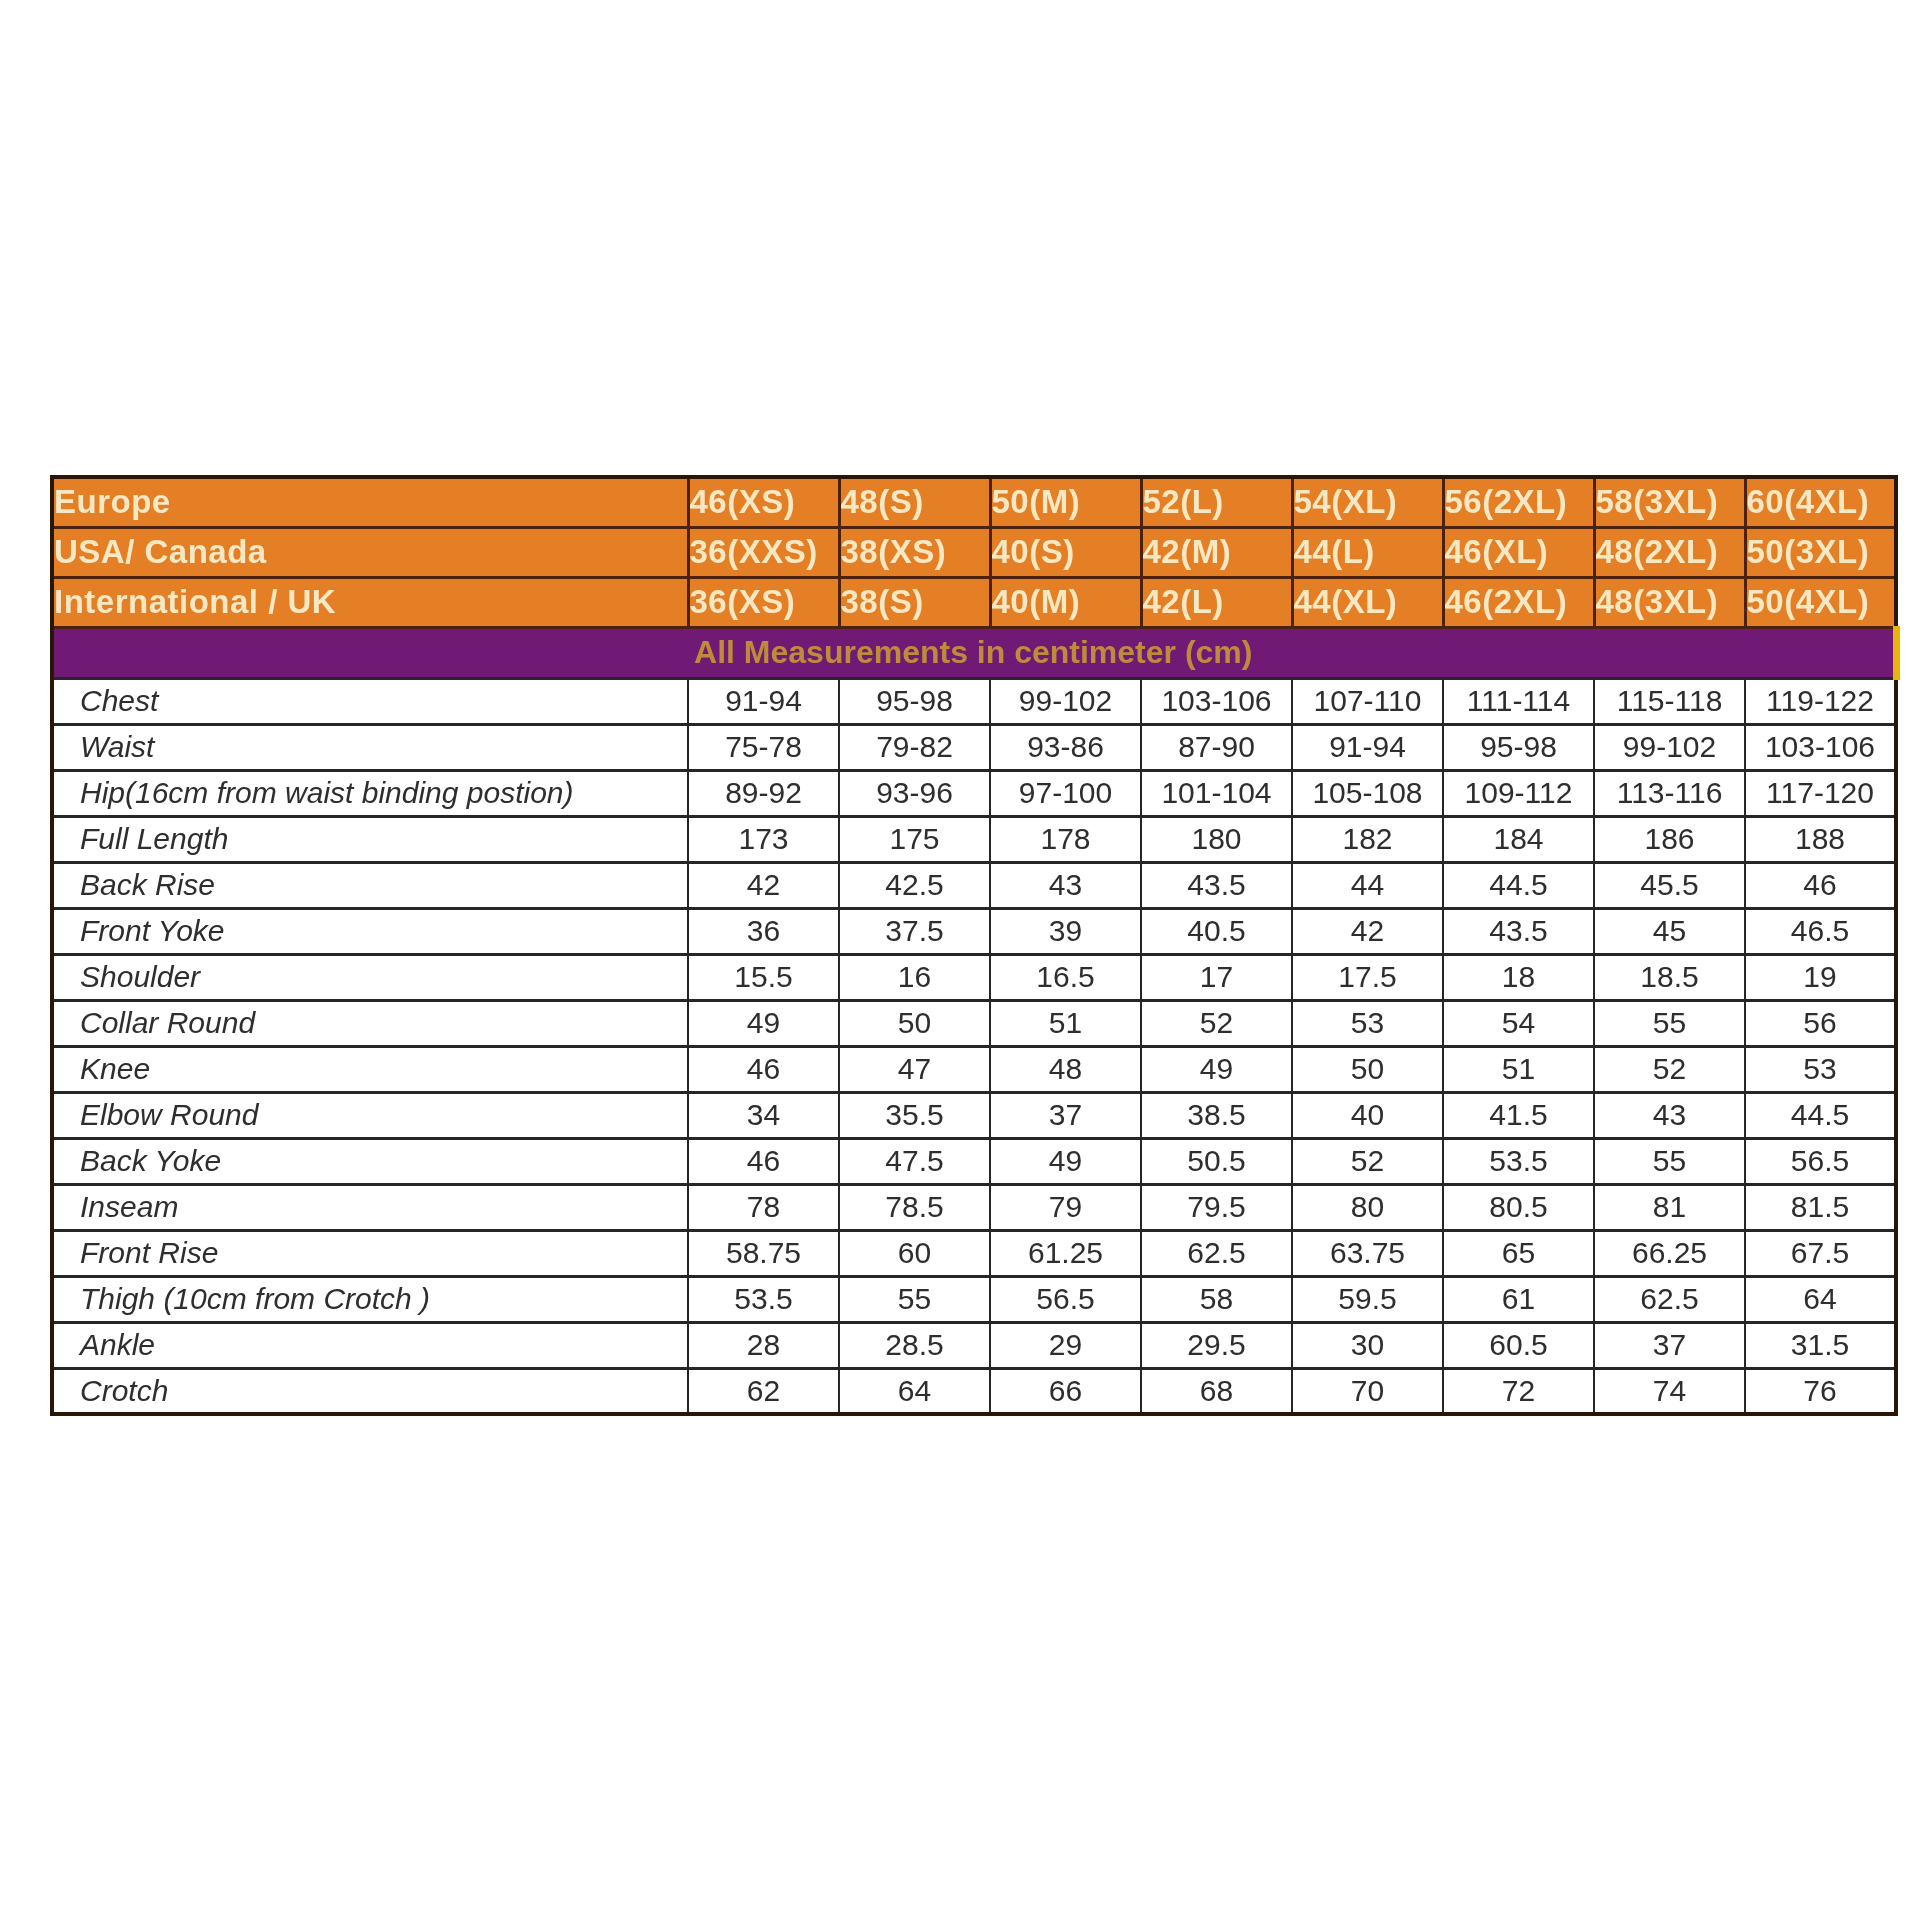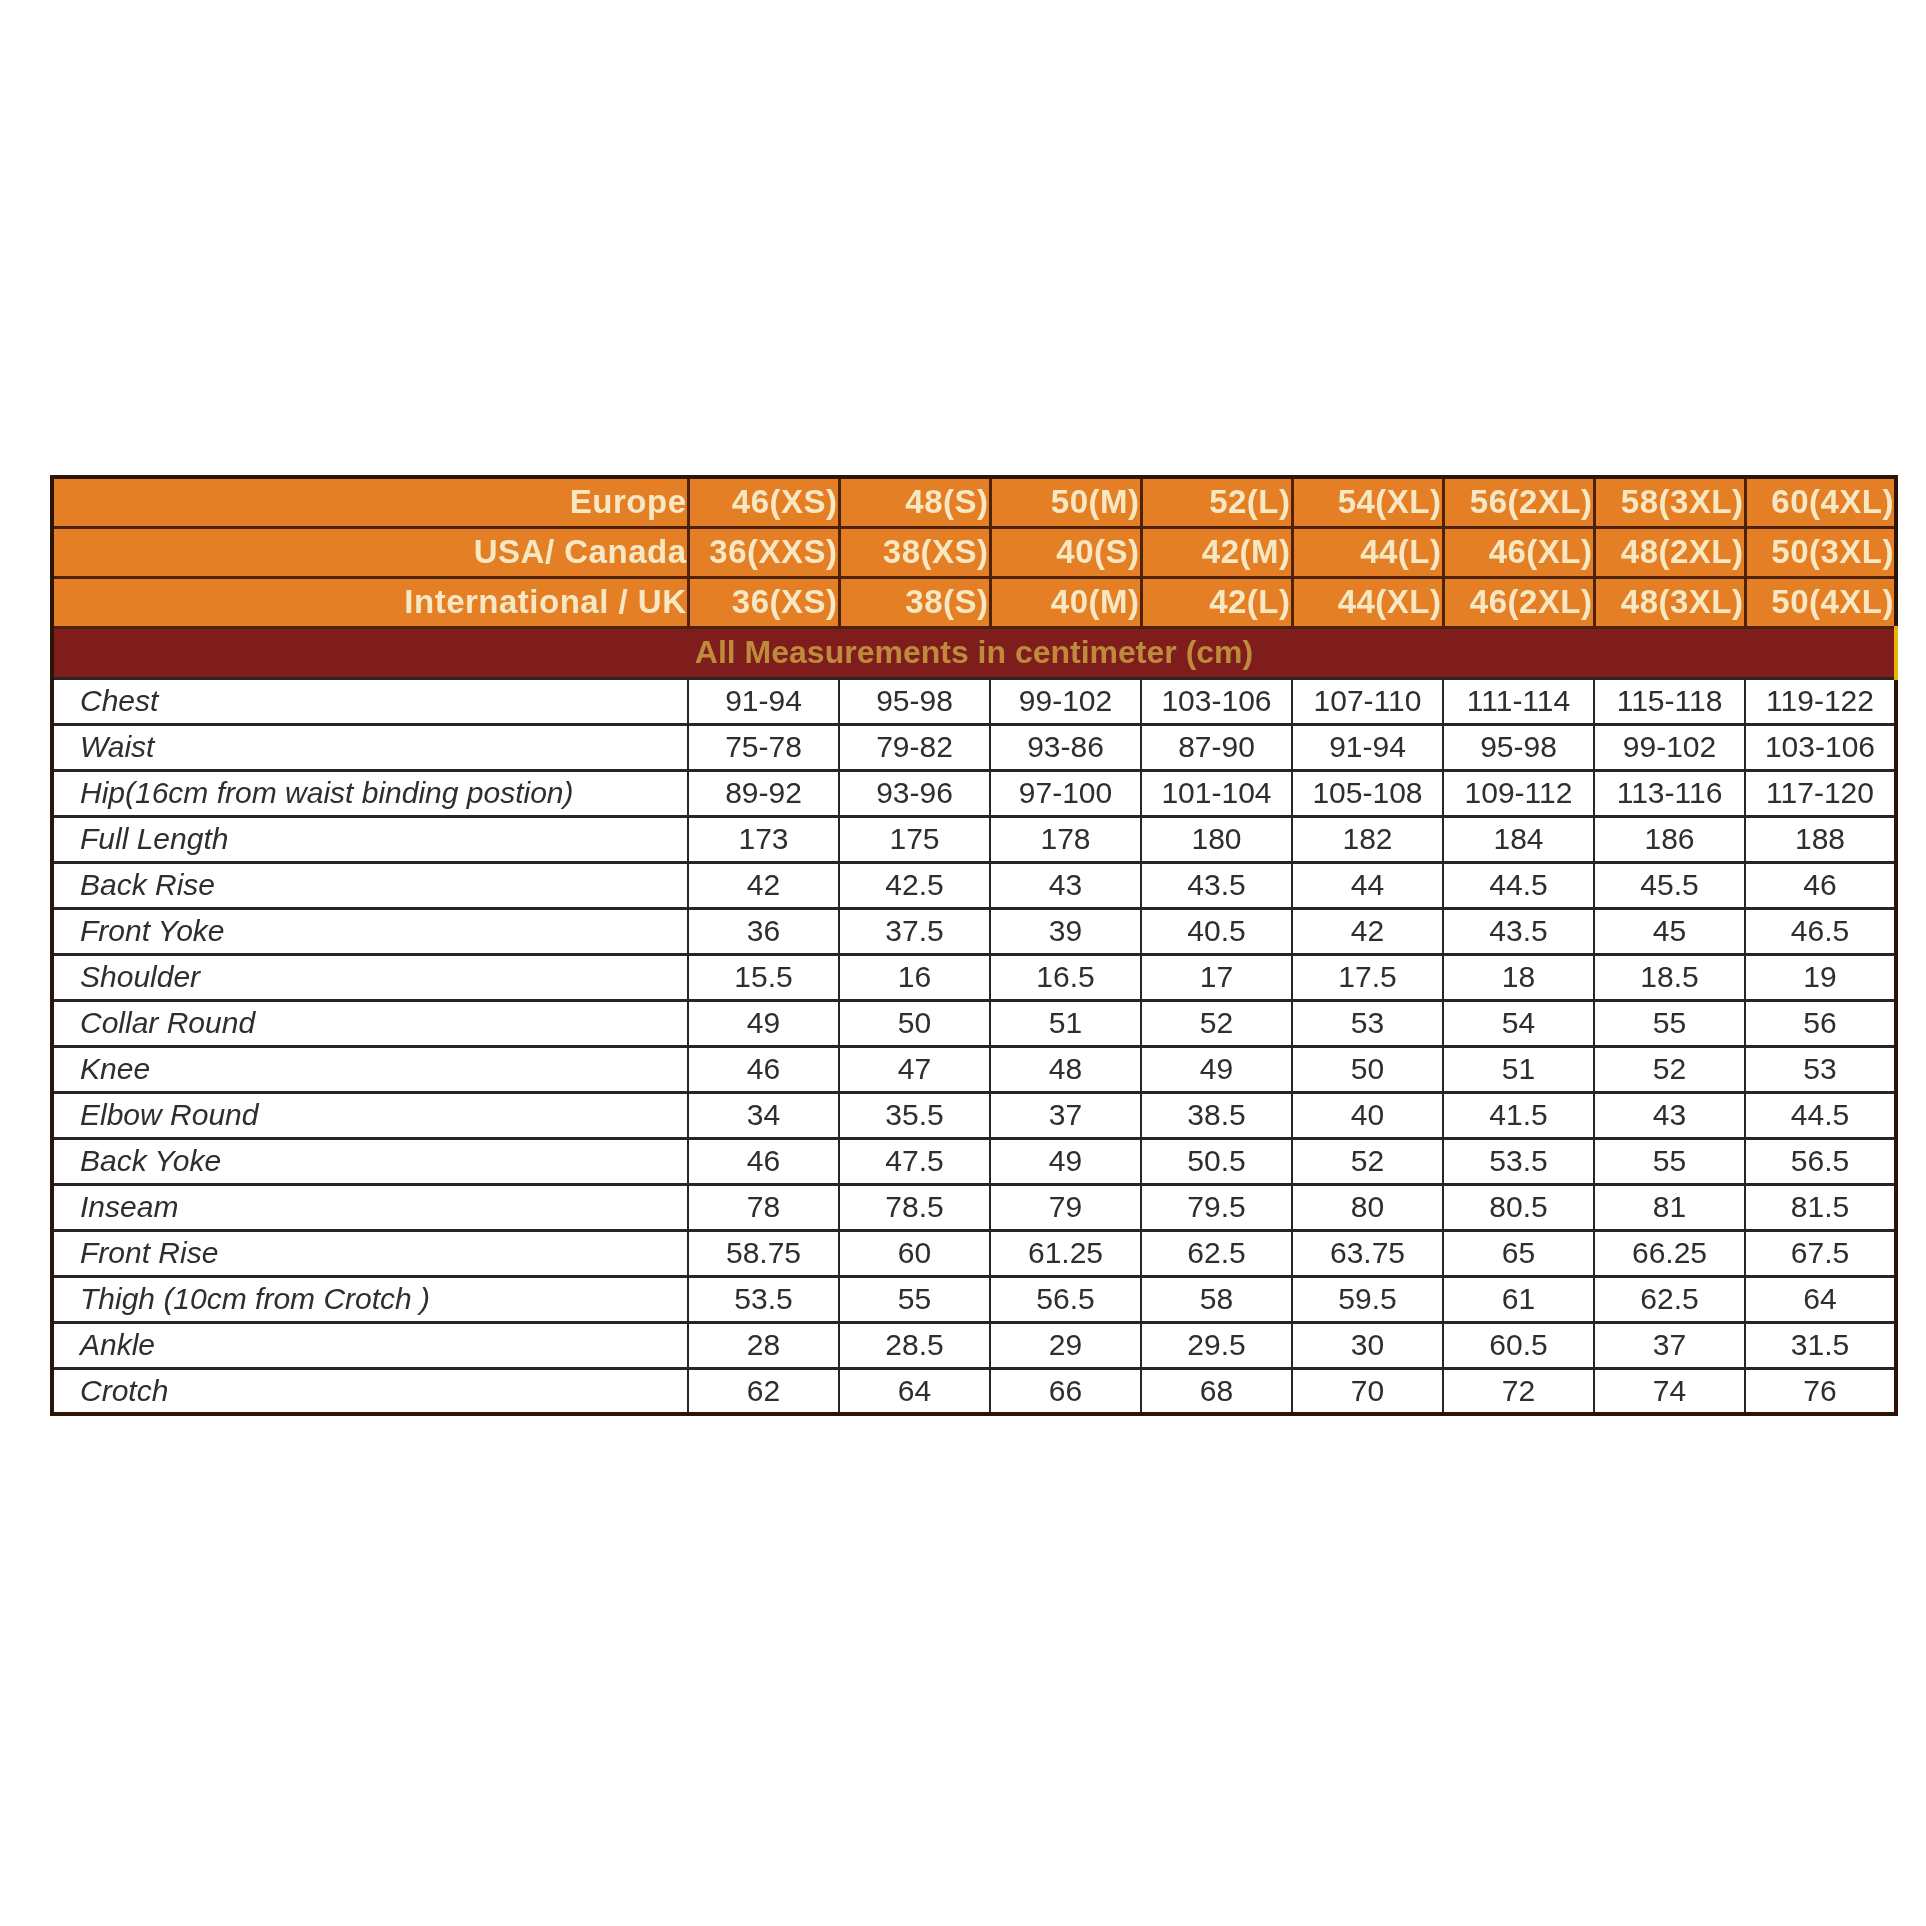--- a/index.html
+++ b/index.html
@@ -27,37 +27,37 @@
     table-layout:fixed;
     border:4px solid #2B1507;
   }
   
   tr.hdr{height:50px;}
   tr.hdr th, tr.hdr td{
     background:var(--header-bg);
     color:var(--header-text);
     font-weight:bold;
     font-size:33px;
-    text-align:right;
+    text-align:left;
     vertical-align:middle;
     border:3px solid var(--header-border);
     padding:0;
     letter-spacing:0.5px;
   }
   
   tr.subtitle-row{height:51px;}
   tr.subtitle-row td{
-    background:#7f1d1d;
+    background:#701a75;
     color:var(--subtitle-text);
     font-weight:bold;
     font-size:32px;
     text-align:center;
     vertical-align:middle;
     border-left:4px solid #2B1507;
-    border-right:4px solid #eab308;
+    border-right:7px solid #eab308;
     border-bottom:3px solid var(--data-border);
     padding:0;
   }
   
   tr.data-row{height:46px;}
   tr.data-row td{
     background:#fff;
     color:var(--data-text);
     font-size:30px;
     vertical-align:middle;

